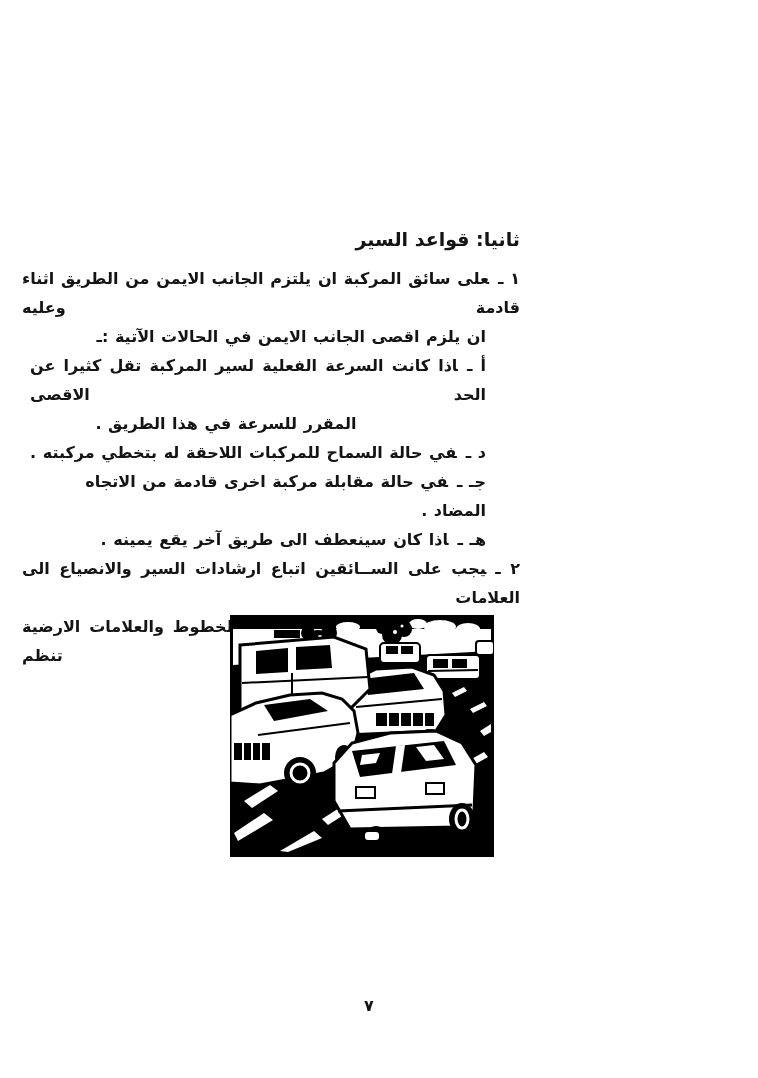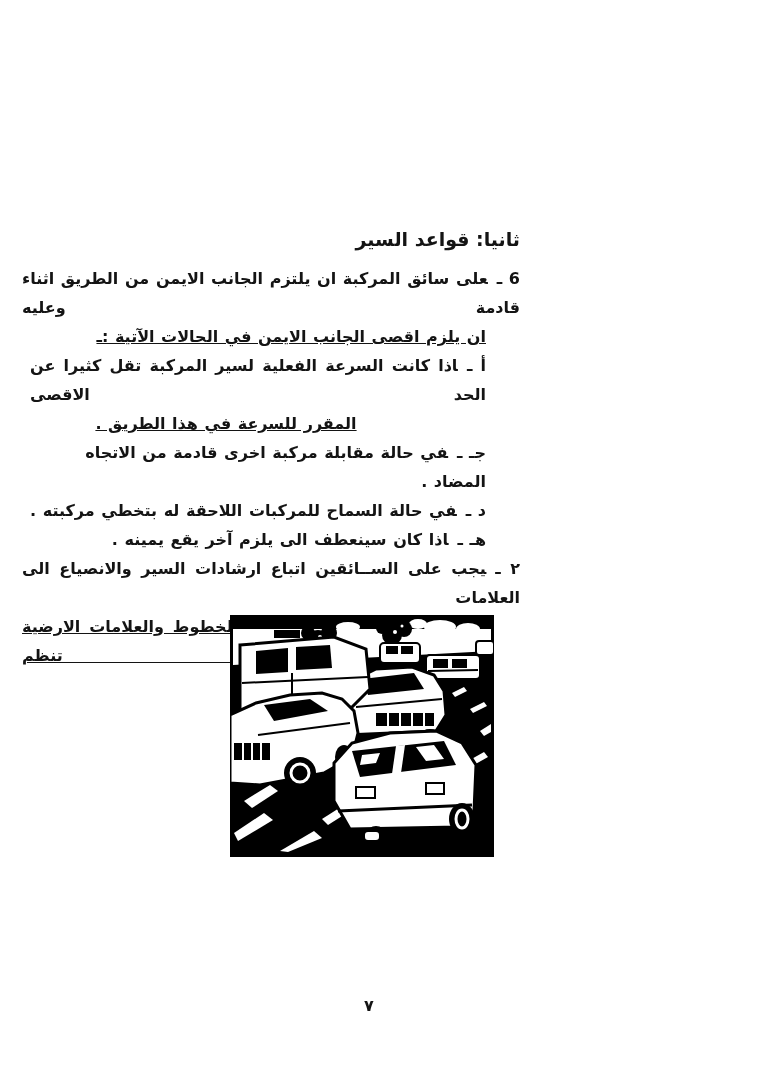--- a/index.html
+++ b/index.html
@@ -25,21 +25,21 @@
     line-height:26px;
   }
   .line {
     font-size:16px;
     font-weight:bold;
     line-height:29px;
     text-align:right;
     word-spacing:1px;
   }
   .j { text-align:justify; text-align-last:justify; }
-  .cont { margin-right:34px;text-decoration:underline; }
+  .cont { margin-right:34px; }
   .sub { margin-right:34px;margin-left:8px; }
   .sub .cont { margin-right:64px;text-align:center; }
   .marker { margin-left:9px; white-space:nowrap; }
   .figure {
     position:absolute;
     top:615px; left:230px;
     width:264px; height:242px;
   }
   .figure svg { display:block; width:100%; height:100%; }
   .page-number {
@@ -53,39 +53,39 @@
 </head>
 <body>
 
 <div class="page">
 
   <div class="content">
 
     <h1 class="heading">ثانيا: قواعد السير</h1>
 
     <div class="rule">
-      <div class="line j"><span class="marker">6 ـ</span><span>على سائق المركبة ان يلتزم الجانب الايمن من الطريق اثناء قادمة وعليه</span></div>
+      <div class="line j"><span class="marker">١ ـ</span><span>على سائق المركبة ان يلتزم الجانب الايمن من الطريق اثناء قادمة وعليه</span></div>
       <div class="line cont">ان يلزم اقصى الجانب الايمن في الحالات الآتية :ـ</div>
 
       <div class="sub">
         <div class="line j"><span class="marker">أ ـ</span><span>اذا كانت السرعة الفعلية لسير المركبة تقل كثيرا عن الحد الاقصى</span></div>
         <div class="line cont">المقرر للسرعة في هذا الطريق .</div>
       </div>
 
 
       <div class="sub">
+        <div class="line"><span class="marker">د ـ</span><span>في حالة السماح للمركبات اللاحقة له بتخطي مركبته .</span></div>
+      </div>
+
+      <div class="sub">
         <div class="line"><span class="marker">جـ ـ</span><span>في حالة مقابلة مركبة اخرى قادمة من الاتجاه المضاد .</span></div>
       </div>
 
       <div class="sub">
-        <div class="line"><span class="marker">د ـ</span><span>في حالة السماح للمركبات اللاحقة له بتخطي مركبته .</span></div>
-      </div>
-
-      <div class="sub">
-        <div class="line"><span class="marker">هـ ـ</span><span>اذا كان سينعطف الى يلزم آخر يقع يمينه .</span></div>
+        <div class="line"><span class="marker">هـ ـ</span><span>اذا كان سينعطف الى طريق آخر يقع يمينه .</span></div>
       </div>
     </div>
 
     <div class="rule">
       <div class="line j"><span class="marker">٢ ـ</span><span>يجب على الســائقين اتباع ارشادات السير والانصياع الى العلامات</span></div>
       <div class="line cont j">واللوحات والاشارات الضوئية والخطوط والعلامات الارضية التي تنظم</div>
       <div class="line cont">حركة السير .</div>
     </div>
 
   </div>

